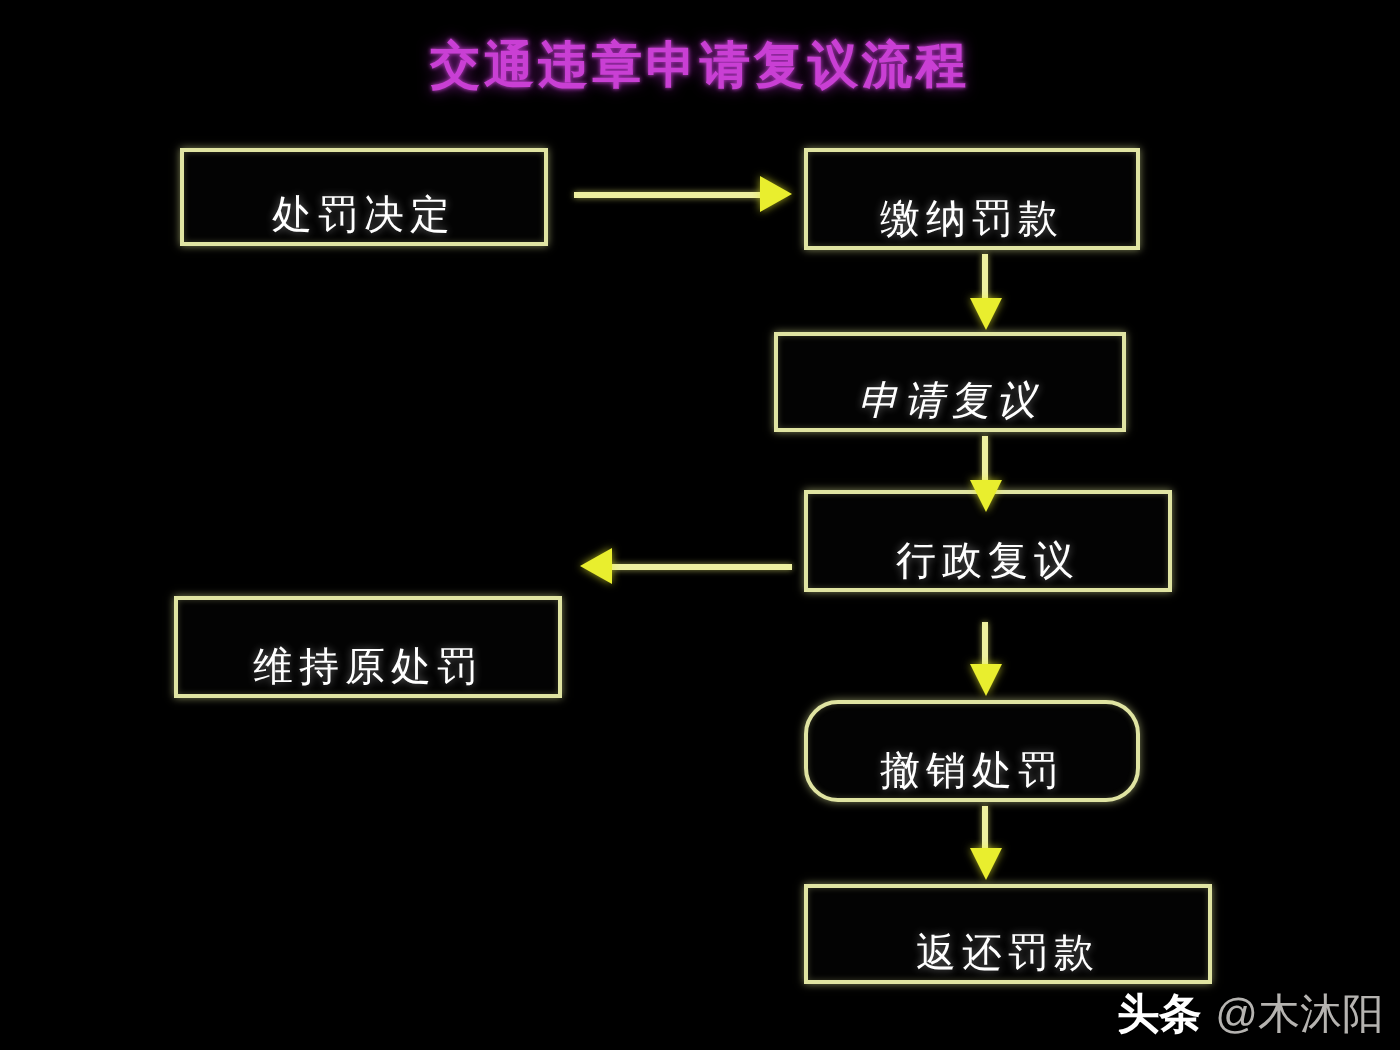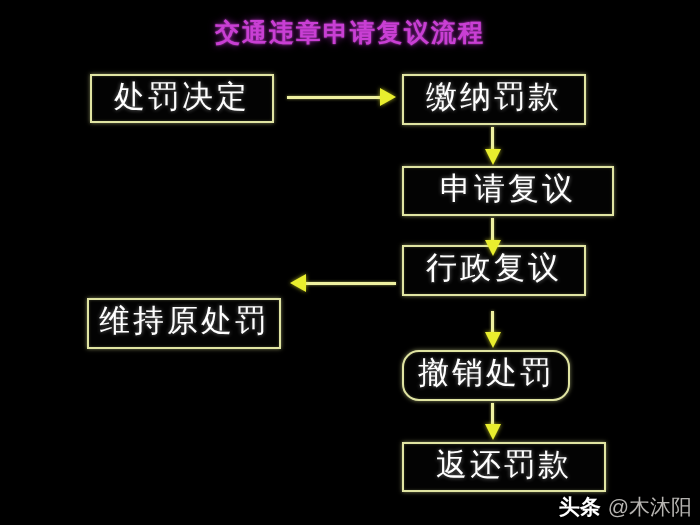--- a/index.html
+++ b/index.html
@@ -27,31 +27,31 @@
     color: var(--title, #c93fd4);
     text-shadow: 0 0 7px #8a1f9a, 0 0 2px #d855e0;
   }
   .node {
     position: absolute;
     box-sizing: border-box;
     border: 2px solid var(--box-border, #e0e4a2);
     box-shadow: 0 0 4px rgba(235,240,160,0.55), inset 0 0 3px rgba(235,240,160,0.25);
     background: #030303;
     display: flex;
-    align-items: flex-start;
+    align-items: flex-end;
     justify-content: center;
     color: var(--box-text, #ffffff);
-    font-size: 31px;
+    font-size: 20px;
     letter-spacing: 3px;
     text-shadow: 0 0 4px rgba(255,255,255,0.45);
     white-space: nowrap;
   }
   #node-penalty-decision       { left: 90px;  top: 74px;  width: 184px; height: 49px; }
-  #node-pay-fine               { left: 402px; top: 74px;  width: 184px; height: 51px; }
-  #node-apply-review           { left: 402px; top: 166px; width: 212px; height: 50px; }
+  #node-pay-fine               { left: 402px; top: 74px;  width: 168px; height: 51px; }
+  #node-apply-review           { left: 387px; top: 166px; width: 176px; height: 50px; font-style: italic; }
   #node-uphold-original        { left: 87px;  top: 258px; width: 194px; height: 51px; margin-top: 40px; }
   #node-administrative-review  { left: 402px; top: 245px; width: 184px; height: 51px; }
   #node-revoke-penalty         { left: 402px; top: 350px; width: 168px; height: 51px; border-radius: 17px; }
   #node-refund-fine            { left: 402px; top: 442px; width: 204px; height: 50px; }
 
   
   .stem-v {
     position: absolute;
     width: 3px;
     background: var(--arrow-stem, #eef0a0);

